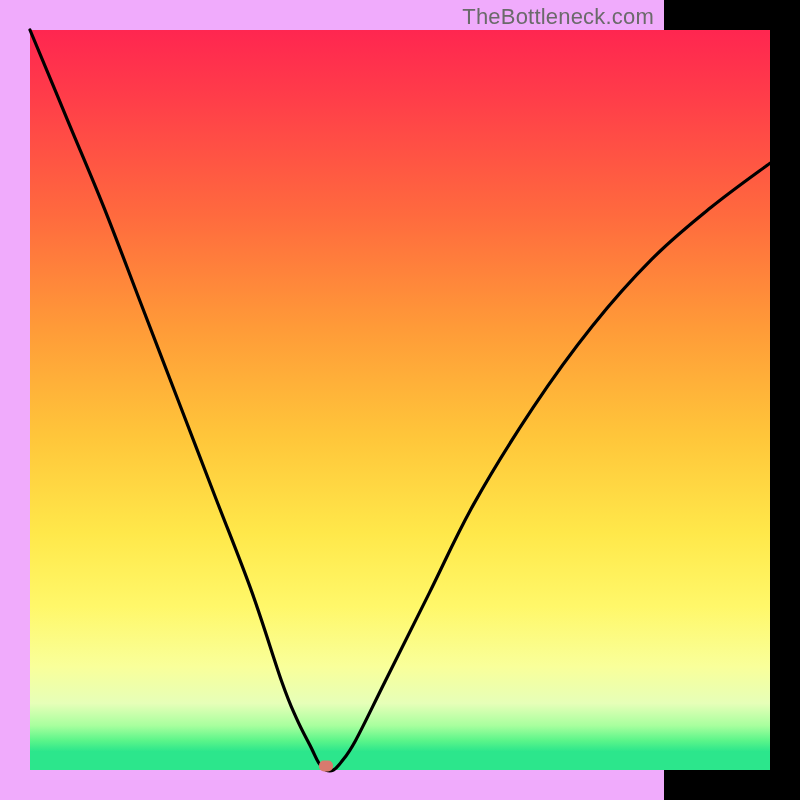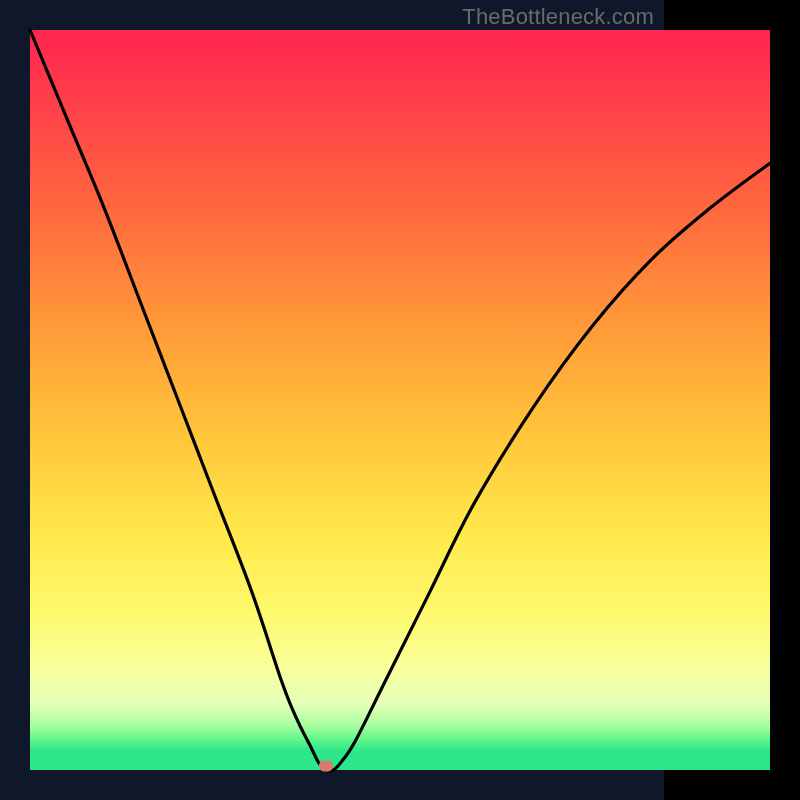--- a/index.html
+++ b/index.html
@@ -10,21 +10,21 @@
     background: #000;
     overflow: hidden;
     font-family: Arial, Helvetica, sans-serif;
   }
   .frame {
     position: absolute;
     left: 0;
     top: 0;
     width: 664px;
     height: 800px;
-    background: #0f172a;
+    background: #f0abfc;
   }
   .plot {
     position: absolute;
     left: 30px;
     top: 30px;
     width: 740px;
     height: 740px;
     
     background: linear-gradient(
       to bottom,

